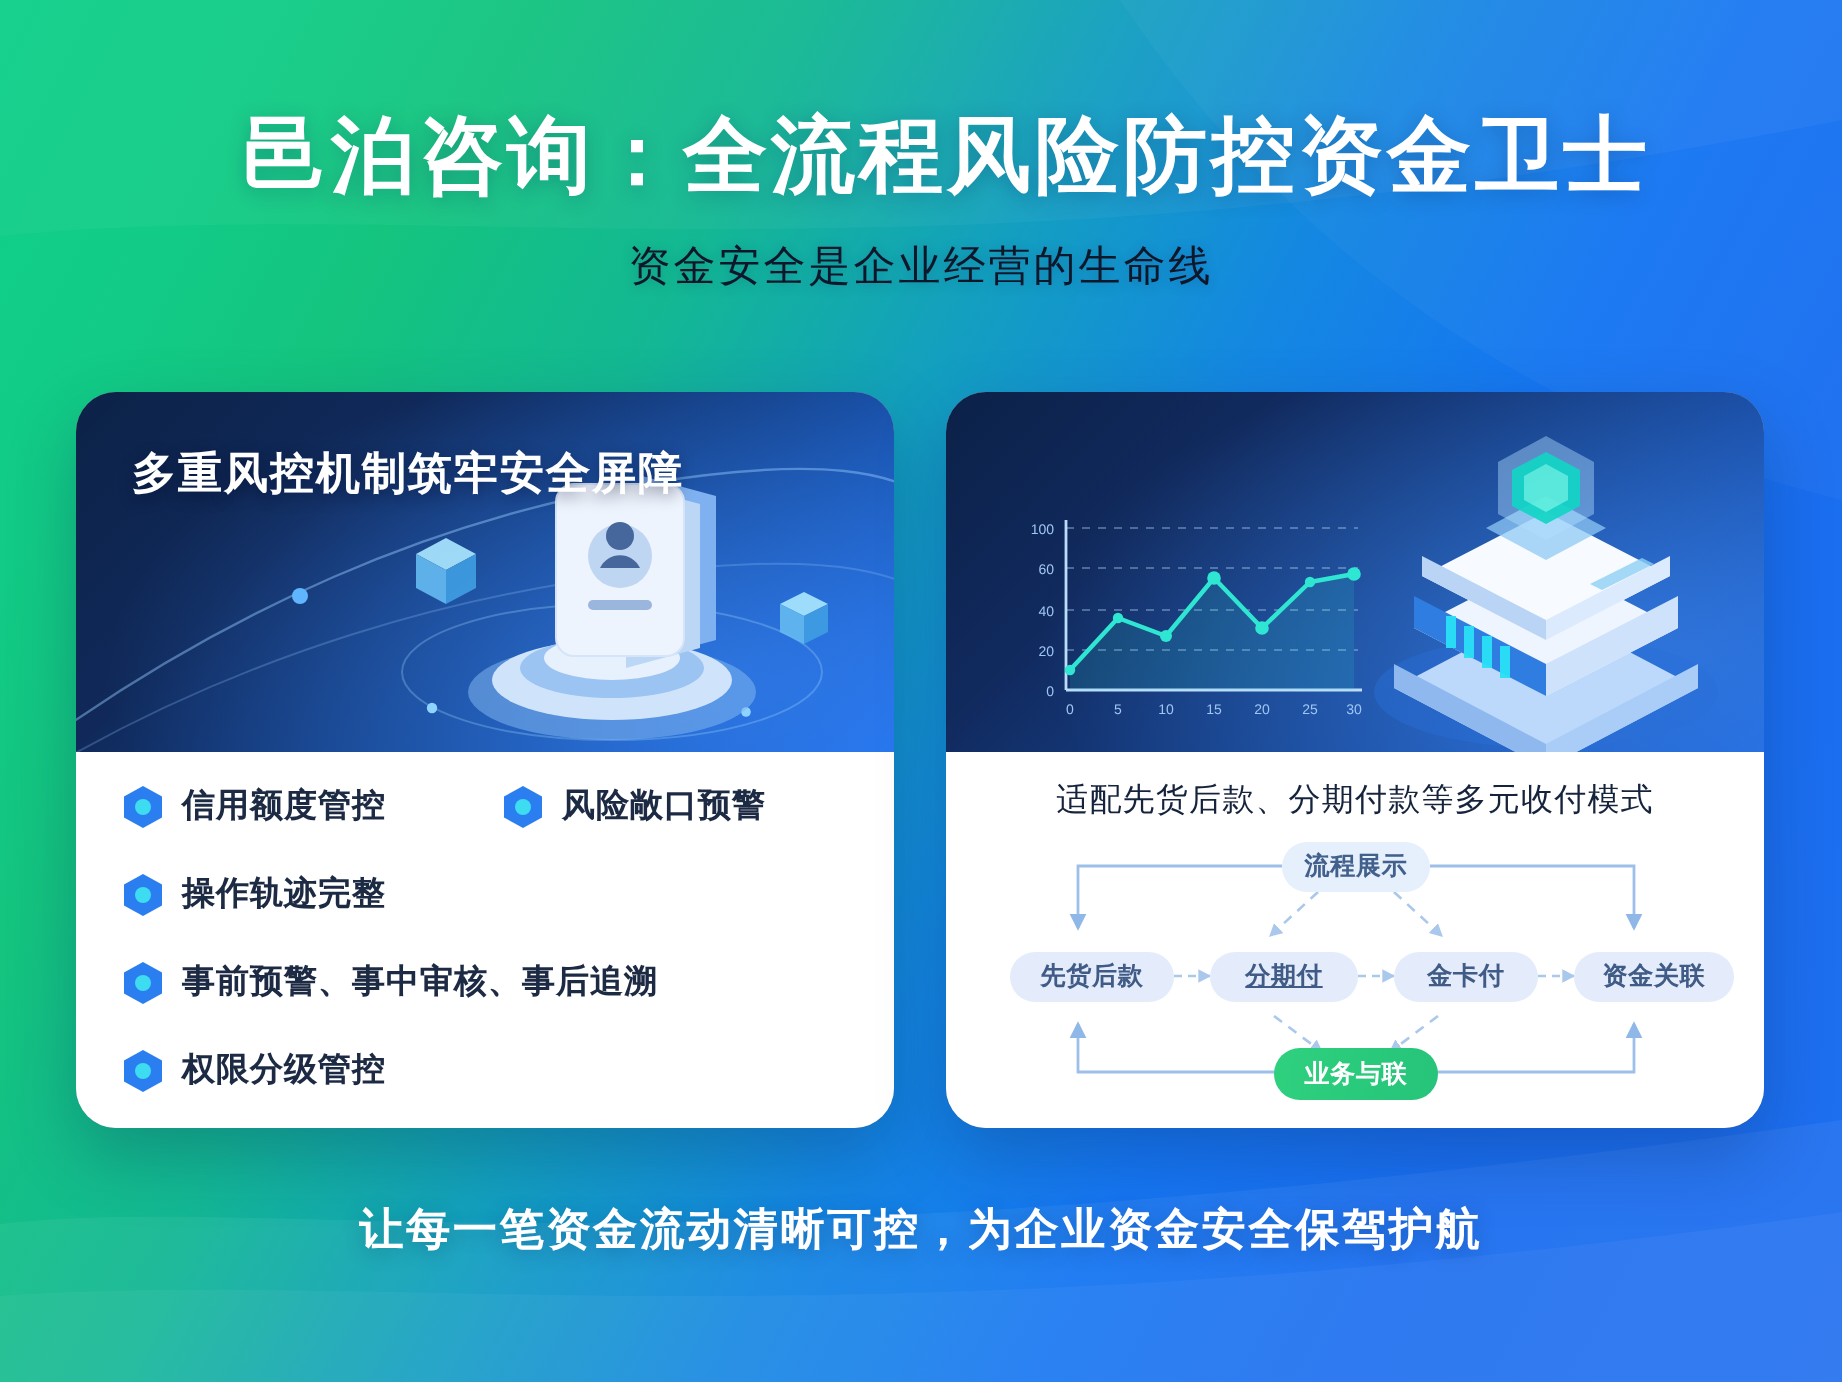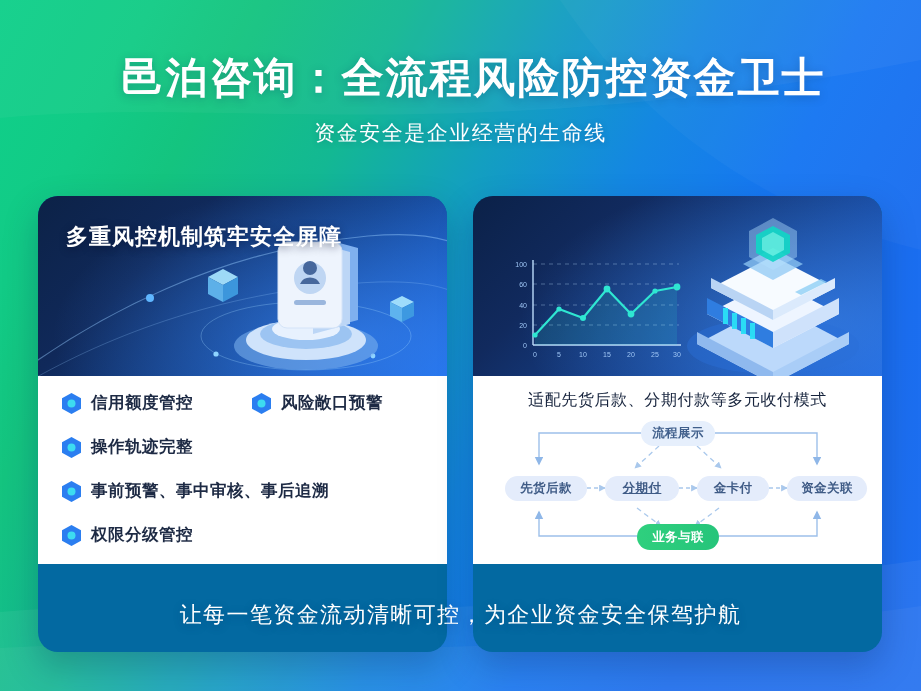--- a/index.html
+++ b/index.html
@@ -24,30 +24,30 @@
 
   
   .header{position:absolute;left:0;top:52px;width:921px;text-align:center;}
   .title{
     font-size:42px;font-weight:bold;color:#ffffff;
     letter-spacing:2px;line-height:1.25;
     text-shadow:0 2px 10px rgba(6,40,90,.28);
     padding-left:26px;
   }
   .subtitle{
-    margin-top:14px;font-size:21px;color:#ffffff;
+    margin-top:14px;font-size:21px;color:#0f172a;
     letter-spacing:1.5px;font-weight:500;
     text-shadow:0 1px 6px rgba(6,40,90,.25);
   }
 
   
   .cards{position:absolute;left:38px;top:196px;width:845px;height:368px;display:flex;gap:26px;}
   .card{
-    position:relative;width:409px;height:456px;border-radius:20px;overflow:hidden;
-    background:#0369a1;
+    position:relative;width:409px;height:368px;border-radius:20px;overflow:hidden;
+    background:#a3a3a3;
     box-shadow:0 14px 34px rgba(6,36,80,.26);
   }
   .card-top{position:relative;height:180px;overflow:hidden;}
   .card-top.left{
     background:
       radial-gradient(120% 140% at 78% 78%, rgba(60,140,255,.55) 0%, rgba(14,40,96,0) 62%),
       linear-gradient(135deg,#0c2247 0%,#10295a 30%,#15448f 60%,#1f6ee8 100%);
   }
   .card-top.right{
     background:
@@ -90,21 +90,21 @@
   .node.green{background:linear-gradient(100deg,#2fd07e,#25c47a);color:#ffffff;}
 
   
   .chart-wrap{position:absolute;left:26px;top:60px;width:190px;height:108px;}
   .chart-wrap svg{position:absolute;left:0;top:0;}
   .tick{font-size:7px;fill:#9fc6f5;font-family:"Liberation Sans",sans-serif;}
 
   
   .footer{
     position:absolute;left:0;top:600px;width:921px;text-align:center;
-    font-size:22px;font-weight:normal;color:#ffffff;letter-spacing:1.4px;
+    font-size:22px;font-weight:bold;color:#ffffff;letter-spacing:1.4px;
     text-shadow:0 2px 10px rgba(6,40,90,.3);
   }
 </style>
 </head>
 <body>
 
 <div id="stage">
 
   <div class="bg-base"></div>
   <div class="bg-wave">

